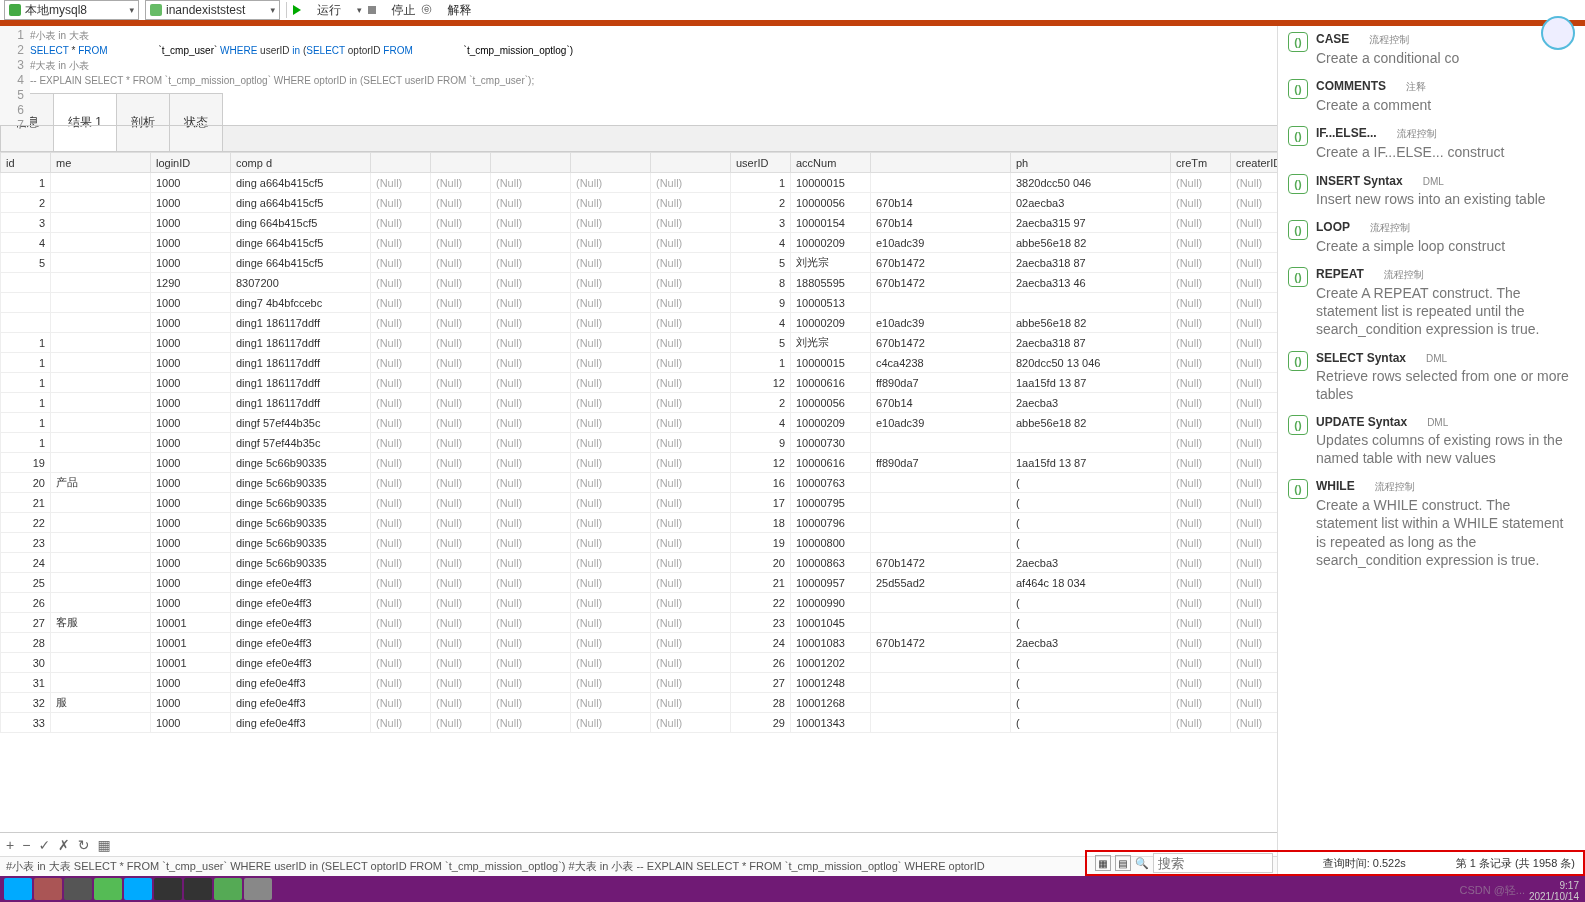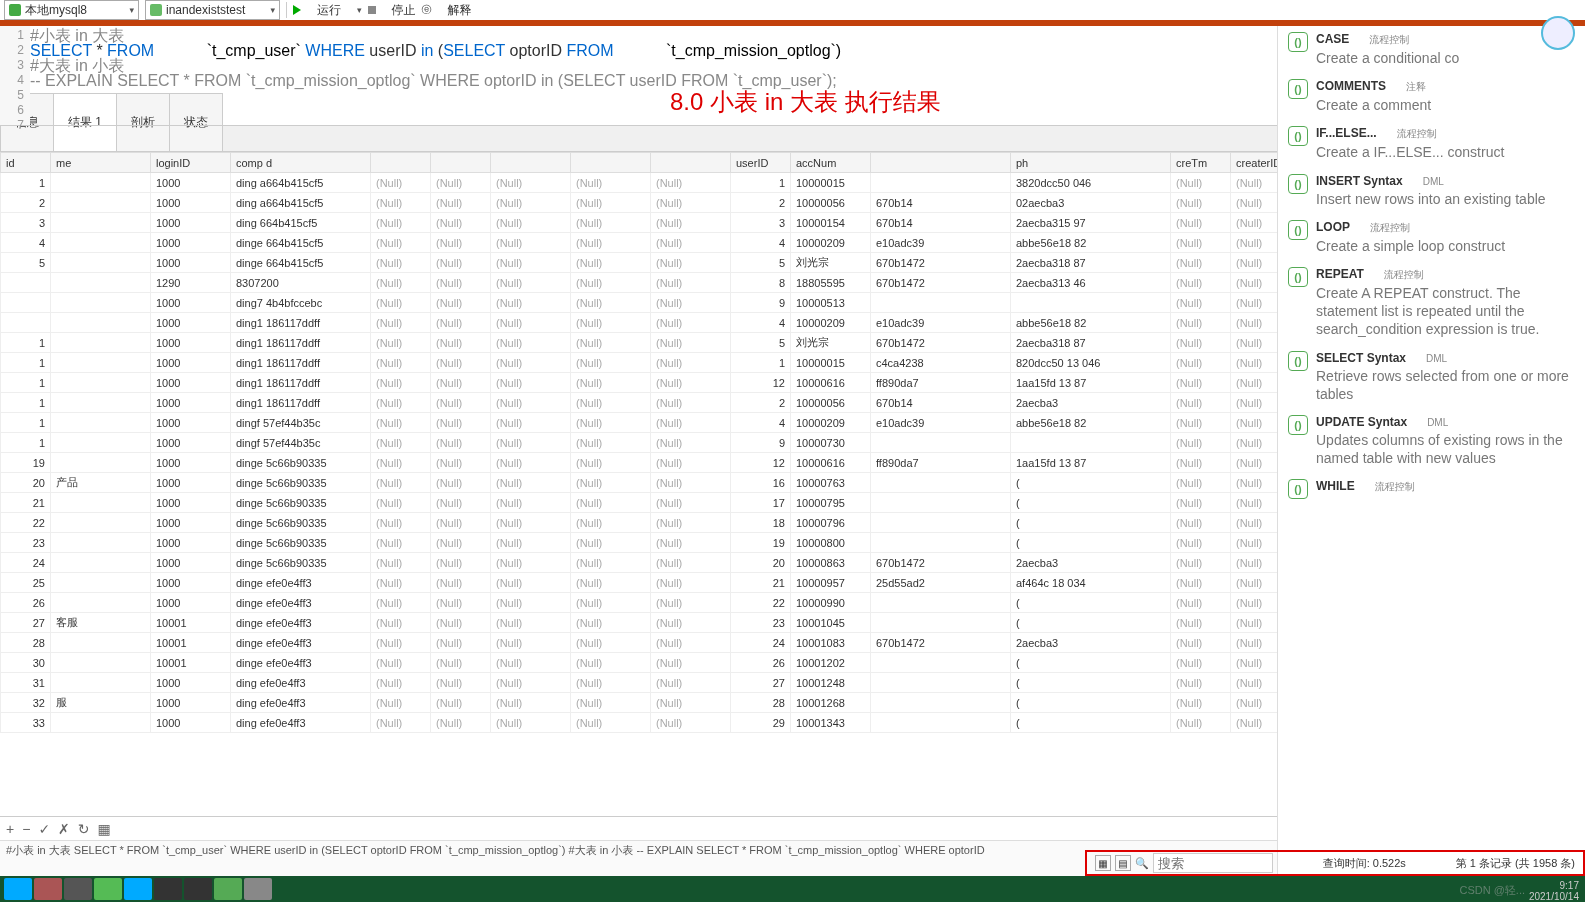--- a/index.html
+++ b/index.html
@@ -9,46 +9,46 @@
 .db-ico { width: 12px; height: 12px; background: #4a4; border-radius: 2px; }
 .chev { font-size: 9px; color: #555; }
 .btn-run { display: flex; align-items: center; gap: 16px; cursor: pointer; }
 .tri-run { width: 0; height: 0; border-left: 8px solid #0a0; border-top: 5px solid transparent; border-bottom: 5px solid transparent; }
 .stop-sq { width: 8px; height: 8px; background: #888; }
 .sep { width: 1px; height: 16px; background: #ccc; }
 .main { display: flex; height: 850px; }
 .left { width: 1278px; display: flex; flex-direction: column; border-right: 1px solid #ddd; }
 .editor { position: relative; height: 100px; display: flex; border-bottom: 1px solid #ccc; }
 .gutter { width: 30px; background: #f7f7f7; text-align: right; padding-right: 6px; font-family: Consolas, monospace; font-size: 12px; color: #999; line-height: 15px; padding-top: 2px; }
-.code { flex: 1; font-family: Consolas, monospace; font-size: 16px; line-height: 15px; padding-top: 2px; white-space: pre; color: #333; }
+.code { flex: 1; font-family: Consolas, monospace; font-size: 10px; line-height: 15px; padding-top: 2px; white-space: pre; color: #333; }
 .kw { color: #0066cc; }
 .str { color: #000000; margin-left: 48px; }
 .cmt { color: #888; }
 .annot { position: absolute; top: 60px; left: 670px; color: #d00; font-size: 24px; font-weight: 500; }
 .tabs { height: 26px; display: flex; align-items: flex-end; background: #f0f0f0; border-bottom: 1px solid #ccc; }
 .tab { padding: 20px 14px; border: 1px solid #ccc; border-bottom: none; background: #f5f5f5; margin-right: -1px; cursor: pointer; }
 .tab.active { background: #fff; }
 .grid-wrap { flex: 1; overflow: hidden; position: relative; }
 .grid { width: 100%; border-collapse: collapse; table-layout: fixed; }
 .grid th { background: #f5f5f5; border: 1px solid #ddd; text-align: left; padding: 3px 5px; font-weight: normal; font-size: 11px; height: 20px; overflow: hidden; white-space: nowrap; }
 .grid td { border: 1px solid #eee; padding: 2px 5px; font-size: 11px; height: 20px; overflow: hidden; white-space: nowrap; }
 .nullc { color: #aaa; }
 .rownum { text-align: right; padding-right: 6px; }
 .bot { height: 24px; border-top: 1px solid #ccc; display: flex; align-items: center; padding: 0 6px; gap: 8px; }
 .bb { font-size: 14px; color: #666; cursor: pointer; }
-.statusline { height: 36px; background: #fafafa; border-top: 1px solid #ddd; font-size: 11px; color: #555; padding: 2px 6px; overflow: hidden; white-space: nowrap; }
+.statusline { height: 20px; background: #fafafa; border-top: 1px solid #ddd; font-size: 11px; color: #555; padding: 2px 6px; overflow: hidden; white-space: nowrap; }
 .right { width: 307px; padding: 6px 10px; overflow: hidden; }
 .snip { display: flex; gap: 8px; margin-bottom: 12px; }
 .snip-ico { width: 20px; height: 20px; border: 1px solid #5a5; border-radius: 4px; color: #5a5; display: flex; align-items: center; justify-content: center; font-size: 11px; font-weight: bold; flex-shrink: 0; }
 .snip-txt h4 { font-size: 12px; font-weight: bold; color: #333; display: inline; }
 .snip-txt .sub { font-size: 10px; color: #888; margin-left: 20px; }
 .snip-txt p { font-size: 14px; color: #777; line-height: 1.3; margin-top: 2px; }
 .avatar { position: absolute; top: 16px; right: 10px; width: 34px; height: 34px; border-radius: 50%; border: 2px solid #5bd; background: #eef; }
 .statrow { position: absolute; bottom: 26px; right: 0; width: 500px; height: 26px; border: 2px solid #d00; display: flex; align-items: center; justify-content: space-between; padding: 0 8px; font-size: 11px; }
-.taskbar { position: absolute; bottom: 0; left: 0; width: 100%; height: 26px; background: #14532d; display: flex; align-items: center; padding: 0 4px; gap: 2px; }
+.taskbar { position: absolute; bottom: 0; left: 0; width: 100%; height: 26px; background: #701a75; display: flex; align-items: center; padding: 0 4px; gap: 2px; }
 .tbi { width: 28px; height: 22px; border-radius: 2px; }
 .clock { position: absolute; right: 6px; bottom: 0; color: #ccc; font-size: 10px; text-align: right; line-height: 1.1; }
 .wm { position: absolute; right: 60px; bottom: 4px; color: #aaa; font-size: 11px; opacity: .5; }
 .search { border: 1px solid #ccc; height: 20px; padding: 0 4px; width: 120px; }
 .ico-btn { width: 16px; height: 16px; border: 1px solid #aaa; display: inline-flex; align-items: center; justify-content: center; font-size: 10px; }
 </style>
 </head>
 <body>
 
 <div class="topbar">
@@ -88,21 +88,20 @@
       <div class="gutter" id="gutter">
           <div>1</div>
           <div>2</div>
           <div>3</div>
           <div>4</div>
           <div>5</div>
           <div>6</div>
           <div>7</div>
         </div>
       <div class="code" id="code"><div></div><div class="cmt">#小表 in 大表</div><div></div><div><span class="kw">SELECT</span> * <span class="kw">FROM</span><span class="str"> `t_cmp_user` </span><span class="kw">WHERE</span> userID <span class="kw">in</span> (<span class="kw">SELECT</span> optorID <span class="kw">FROM</span><span class="str"> `t_cmp_mission_optlog`)</span></div><div></div><div class="cmt">#大表 in 小表</div><div class="cmt">-- EXPLAIN SELECT * FROM `t_cmp_mission_optlog` WHERE optorID in (SELECT userID FROM `t_cmp_user`);</div></div>
-      <div class="annot">8.0 小表 in 大表 执行结果</div>
     </div>
     <div class="tabs">
       <div class="tab">信息</div>
       <div class="tab active">结果 1</div>
       <div class="tab">剖析</div>
       <div class="tab">状态</div>
     </div>
     <div class="grid-wrap">
       <table class="grid">
         <colgroup>
@@ -670,21 +669,21 @@
 <p>Retrieve rows selected from one or more tables</p></div>
       </div>
       <div class="snip">
 <div class="snip-ico">()</div>
 <div class="snip-txt"><h4>UPDATE Syntax</h4><span class="sub">DML</span>
 <p>Updates columns of existing rows in the named table with new values</p></div>
       </div>
       <div class="snip">
 <div class="snip-ico">()</div>
 <div class="snip-txt"><h4>WHILE</h4><span class="sub">流程控制</span>
-</div>
+<p>Create a WHILE construct. The statement list within a WHILE statement is repeated as long as the search_condition expression is true.</p></div>
       </div>
     </div>
 </div>
 
 <div class="avatar"></div>
 
 <div class="statrow">
   <span style="display:flex;gap:4px;align-items:center">
     <span class="ico-btn">▦</span>
     <span class="ico-btn">▤</span>

